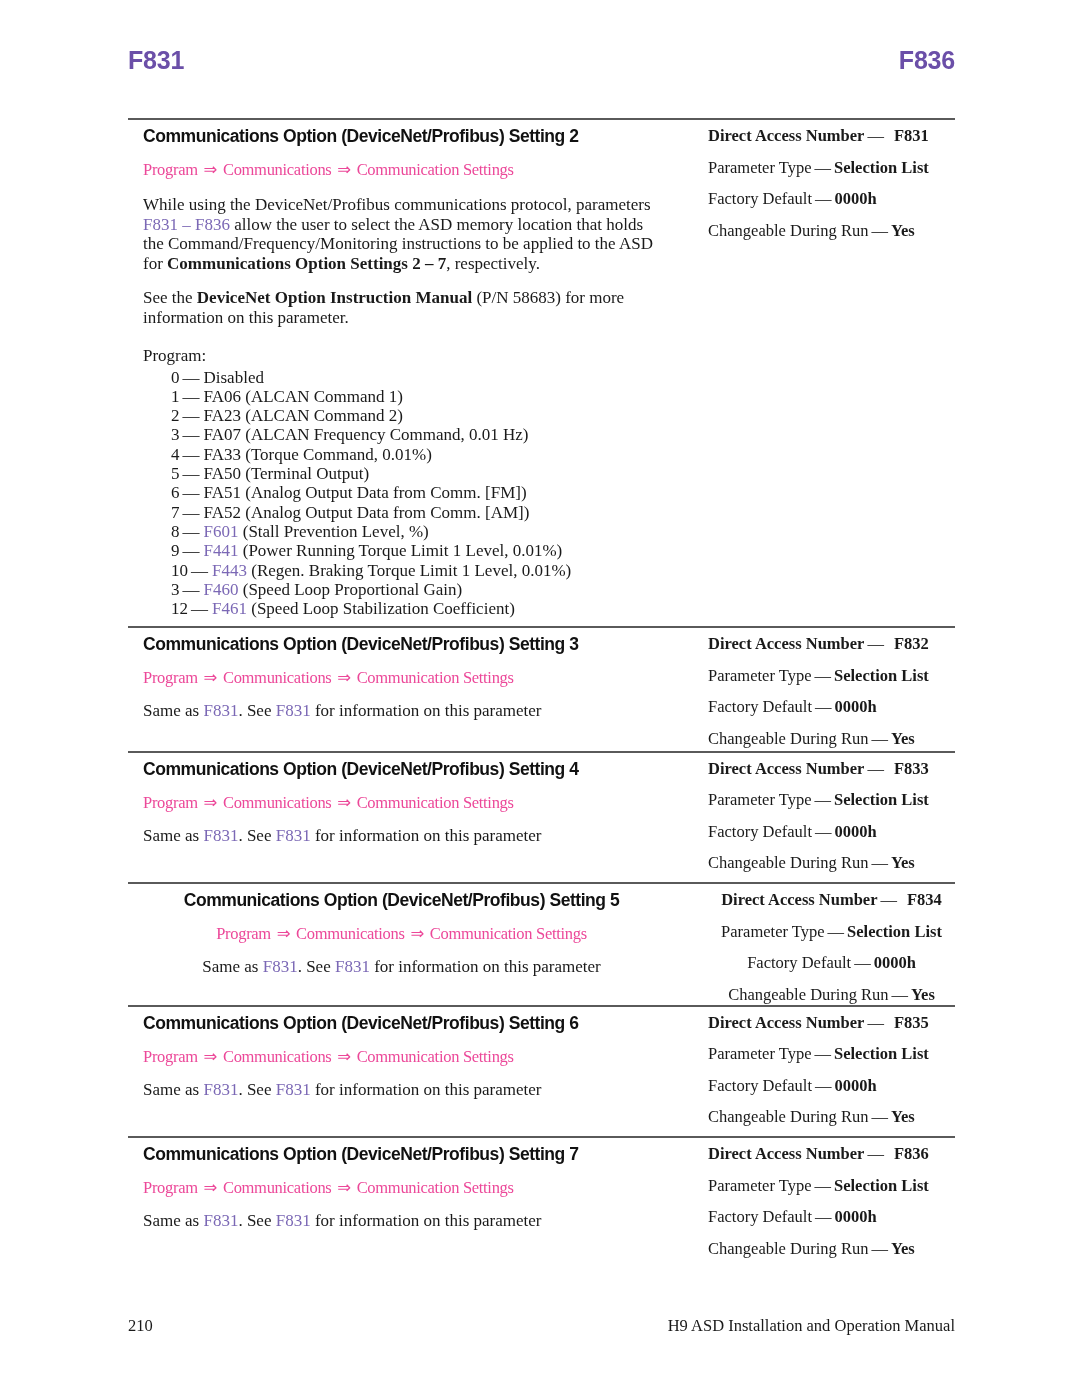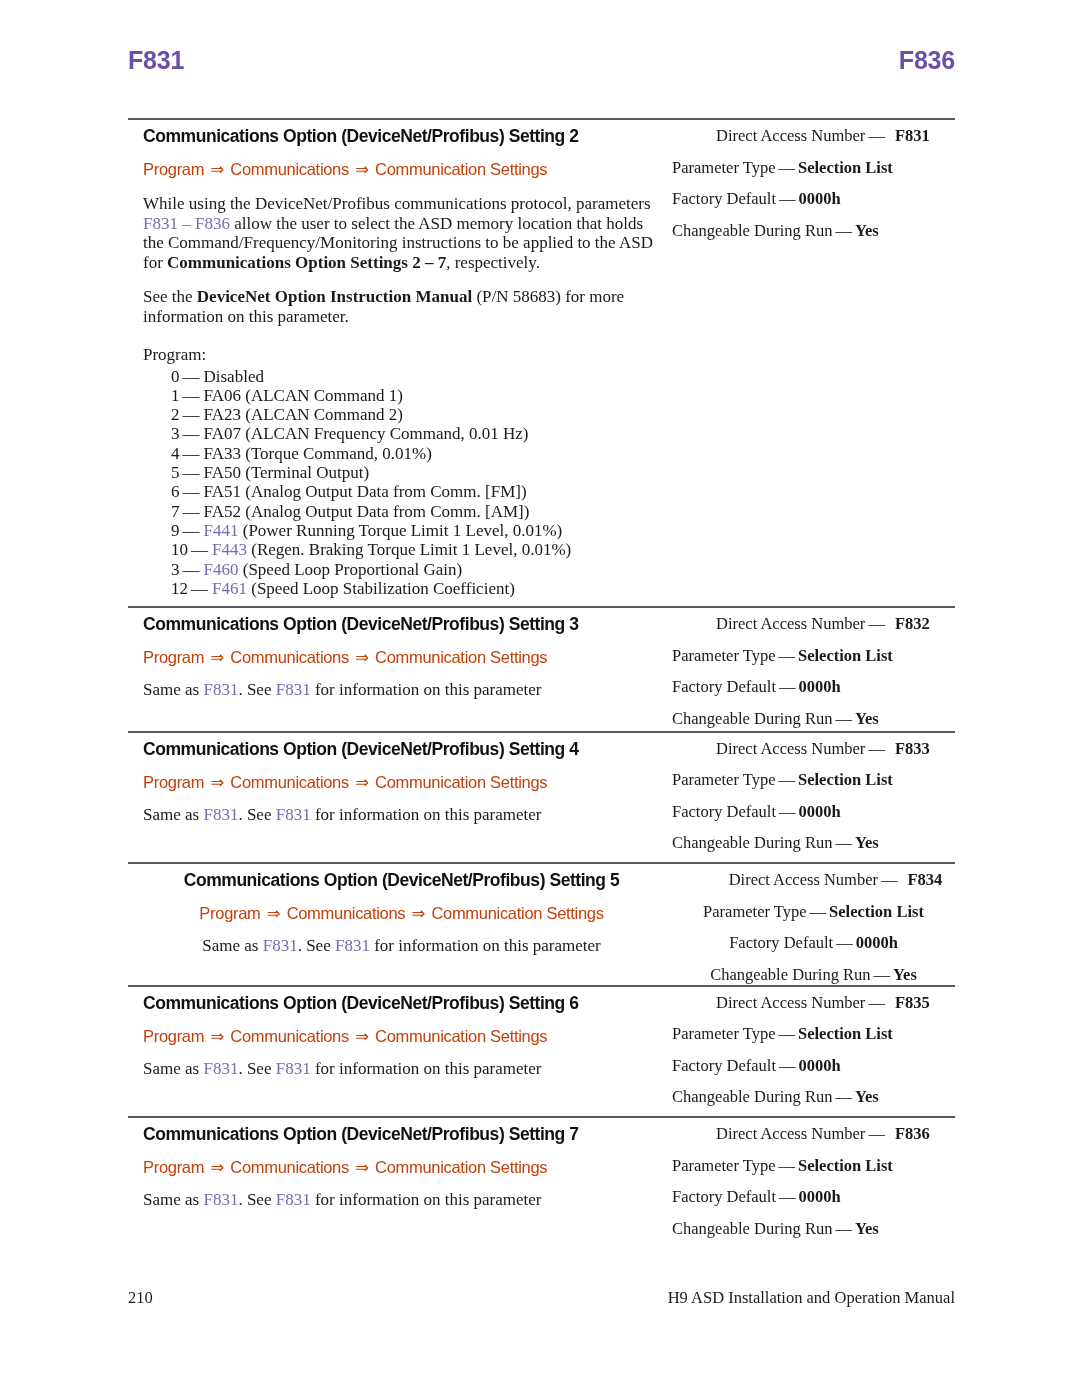--- a/index.html
+++ b/index.html
@@ -52,20 +52,21 @@
 
   
   .section {
     position: relative;
     border-top: 2px solid #5a5a5a;
     padding-top: 6px;
   }
   .section-inner {
     display: flex;
     align-items: flex-start;
+    gap: 36px;
   }
   .col-left {
     width: 532px;
     flex: 0 0 532px;
     padding-left: 15px;
     box-sizing: border-box;
   }
   .col-right {
     flex: 1 1 auto;
     padding-left: 12px;
@@ -78,24 +79,24 @@
     font-weight: bold;
     font-size: 17.5px;
     letter-spacing: -0.45px;
     color: #111111;
     margin: 0 0 2px 0;
     white-space: nowrap;
   }
 
   
   .navpath {
-    font-family: Liberation Sans, sans-serif;
+    font-family: Liberation Serif, serif;
     font-size: 16.5px;
     letter-spacing: -0.3px;
-    color: #c2410c;
+    color: #ec4899;
     margin: 13px 0 0 0;
     white-space: nowrap;
   }
   .navpath .arw { padding: 0 2px; }
 
   
   .para {
     font-family: "Liberation Serif", serif;
     font-size: 17px;
     line-height: 19.6px;
@@ -131,30 +132,30 @@
   
   .spec-line {
     font-family: "Liberation Serif", serif;
     font-size: 16.5px;
     color: #1a1a1a;
     margin: 0 0 11.5px 0;
     white-space: nowrap;
   }
   .spec-line:last-child { margin-bottom: 0; }
   .spec-line .lbl { }
-  .spec-line .lbl.b { font-weight: normal; margin-left: 44px; }
+  .spec-line .lbl.b { font-weight: bold; }
   .spec-line .sep { padding: 0 3px; }
   .spec-line .val { font-weight: bold; }
   .spec-line .val.gap { padding-left: 7px; }
 
   
   .footer {
     position: absolute;
     left: 128px;
-    top: 1288px;
+    top: 1316px;
     width: 827px;
     display: flex;
     justify-content: space-between;
     align-items: baseline;
   }
   .footer-txt {
     font-family: "Liberation Serif", serif;
     font-size: 16.5px;
     color: #1a1a1a;
   }
@@ -180,20 +181,21 @@
             <p class="settings-label">Program:</p>
             <ul class="settings-list">
               <li><span class="num">0</span><span class="dash">—</span><span>Disabled</span></li>
               <li><span class="num">1</span><span class="dash">—</span><span>FA06 (ALCAN Command 1)</span></li>
               <li><span class="num">2</span><span class="dash">—</span><span>FA23 (ALCAN Command 2)</span></li>
               <li><span class="num">3</span><span class="dash">—</span><span>FA07 (ALCAN Frequency Command, 0.01 Hz)</span></li>
               <li><span class="num">4</span><span class="dash">—</span><span>FA33 (Torque Command, 0.01%)</span></li>
               <li><span class="num">5</span><span class="dash">—</span><span>FA50 (Terminal Output)</span></li>
               <li><span class="num">6</span><span class="dash">—</span><span>FA51 (Analog Output Data from Comm. [FM])</span></li>
               <li><span class="num">7</span><span class="dash">—</span><span>FA52 (Analog Output Data from Comm. [AM])</span></li>
+              <li><span class="num">8</span><span class="dash">—</span><span class="xref">F601</span><span> (Stall Prevention Level, %)</span></li>
               <li><span class="num">9</span><span class="dash">—</span><span class="xref">F441</span><span> (Power Running Torque Limit 1 Level, 0.01%)</span></li>
               <li><span class="num">10</span><span class="dash">—</span><span class="xref">F443</span><span> (Regen. Braking Torque Limit 1 Level, 0.01%)</span></li>
               <li><span class="num">3</span><span class="dash">—</span><span class="xref">F460</span><span> (Speed Loop Proportional Gain)</span></li>
               <li><span class="num">12</span><span class="dash">—</span><span class="xref">F461</span><span> (Speed Loop Stabilization Coefficient)</span></li>
             </ul>
           </div>
           <div class="col-right">
             <div>
               <p class="spec-line"><span class="lbl b">Direct Access Number</span><span class="sep">—</span><span class="val gap">F831</span></p>
               <p class="spec-line"><span class="lbl">Parameter Type</span><span class="sep">—</span><span class="val">Selection List</span></p>

